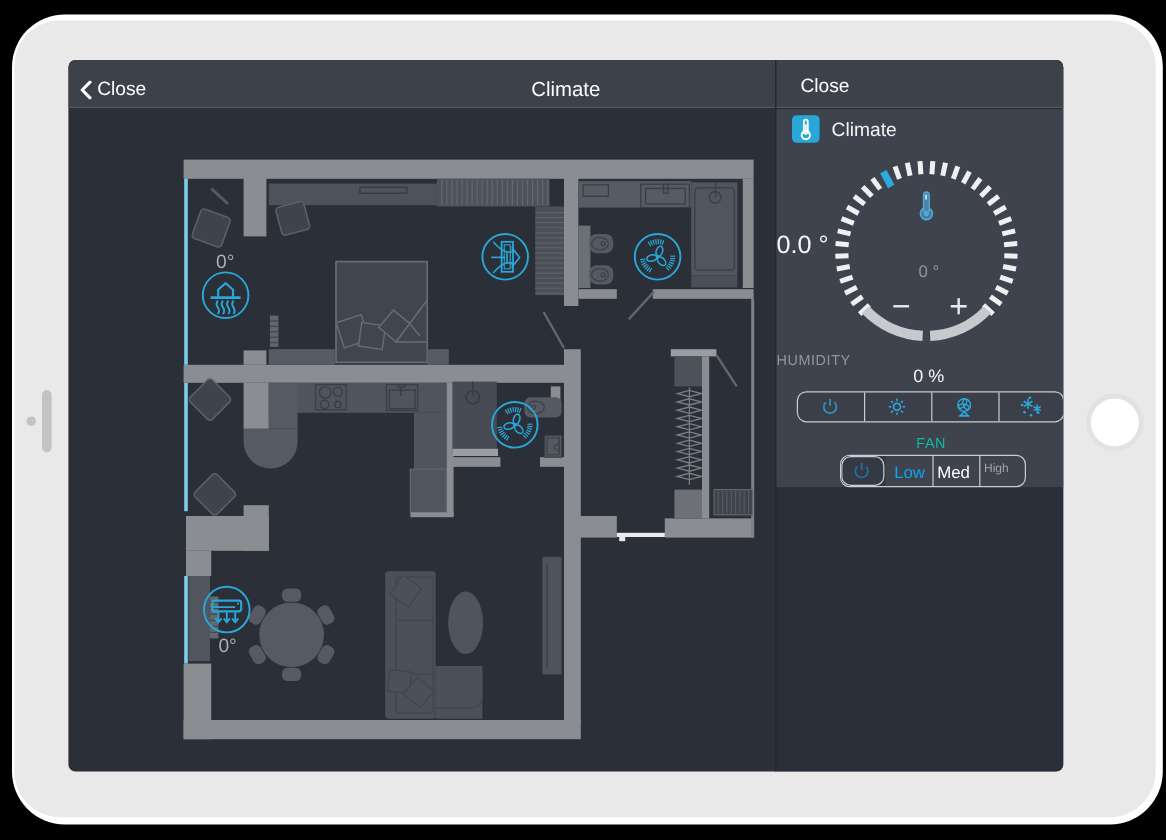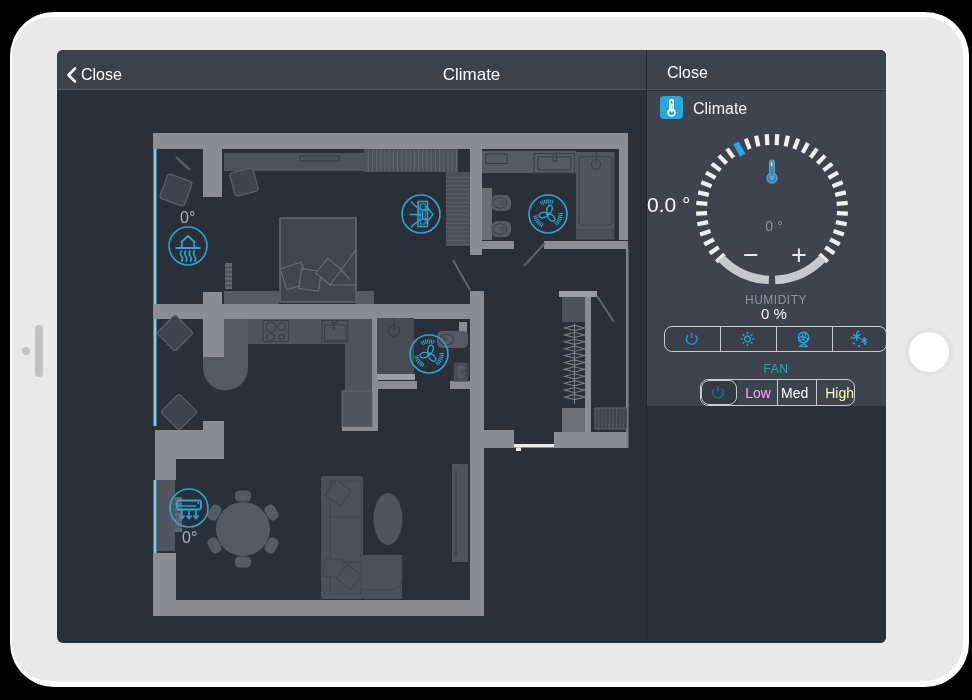--- a/index.html
+++ b/index.html
@@ -446,21 +446,21 @@
     </svg>
 
     <div class="abs" style="left:0;top:143px;width:254px;text-align:left;font-size:21px;color:#f5f6f8">0.0 °</div>
 
     <div class="abs" style="left:0;top:168px;width:254px;text-align:center;font-size:14px;color:#90969e">0 °</div>
 
     <div class="abs" style="left:92px;top:190px;width:24px;text-align:center;font-size:27px;color:#e8eaed">−</div>
 
     <div class="abs" style="left:140px;top:190px;width:24px;text-align:center;font-size:27px;color:#e8eaed">+</div>
 
-    <div class="abs" style="left:0;top:243px;width:258px;text-align:center;font-size:12px;letter-spacing:0.5px;color:#8f959d">HUMIDITY</div>
+    <div class="abs" style="left:0;top:243px;width:258px;font-size:12px;letter-spacing:0.5px;color:#8f959d">HUMIDITY</div>
 
     <div class="abs" style="left:0;top:255px;width:254px;text-align:center;font-size:15px;color:#f5f6f8">0 %</div>
 
     <div class="abs" style="left:17px;top:276px;width:223px;height:26px;border:1px solid #c9ccd1;border-radius:8px;background:#3a3f49"></div>
     <div class="abs" style="left:72.5px;top:277px;width:1px;height:24px;background:#c9ccd1"></div>
     <div class="abs" style="left:128.5px;top:277px;width:1px;height:24px;background:#c9ccd1"></div>
     <div class="abs" style="left:184.5px;top:277px;width:1px;height:24px;background:#c9ccd1"></div>
     <svg class="abs" style="left:17px;top:276px" width="223" height="26" viewBox="0 0 223 26">
 
       <g transform="translate(27.75 13) scale(0.88)">
@@ -508,23 +508,23 @@
         </g>
     </svg>
 
     <div class="abs" style="left:0;top:312px;width:258px;text-align:center;font-size:12px;letter-spacing:0.5px;color:#14b8a6">FAN</div>
 
     <div class="abs" style="left:53px;top:329px;width:155px;height:27px;border:1px solid #c9ccd1;border-radius:8px;overflow:hidden;background:#3f434d">
       <div class="abs" style="left:0;top:0;width:37px;height:27px;background:#333945"></div>
       <div class="abs" style="left:0;top:0;width:36px;height:25px;border:1px solid #c9ccd1;border-radius:8px"></div>
       <div class="abs" style="left:76px;top:0;width:1px;height:27px;background:#c9ccd1"></div>
       <div class="abs" style="left:115px;top:0;width:1px;height:27px;background:#c9ccd1"></div>
-      <div class="abs" style="left:42px;top:5px;width:30px;text-align:center;font-size:14px;color:#f0abfc">Low</div>
+      <div class="abs" style="left:42px;top:5px;width:30px;text-align:center;font-size:14px;color:#0ea5e9">Low</div>
       <div class="abs" style="left:80px;top:5px;width:32px;font-size:14px;color:#fdfdfe">Med</div>
-      <div class="abs" style="left:119px;top:5px;width:34px;text-align:right;font-size:14px;color:#fef9c3">High</div>
+      <div class="abs" style="left:119px;top:5px;width:34px;text-align:left;font-size:10px;color:#a3a3a3">High</div>
     </div>
     <svg class="abs" style="left:53px;top:329px" width="40" height="27" viewBox="0 0 40 27">
 
       <g transform="translate(18 13.5) scale(0.88)">
           <path d="M-4.2,-4.2 A6,6 0 1 0 4.2,-4.2" fill="none" stroke="#2a6f9c" stroke-width="1.7"></path>
           <line x1="0" y1="-7.5" x2="0" y2="-1" stroke="#2a6f9c" stroke-width="1.7"></line>
         </g>
     </svg>
   </div>
 </div>

